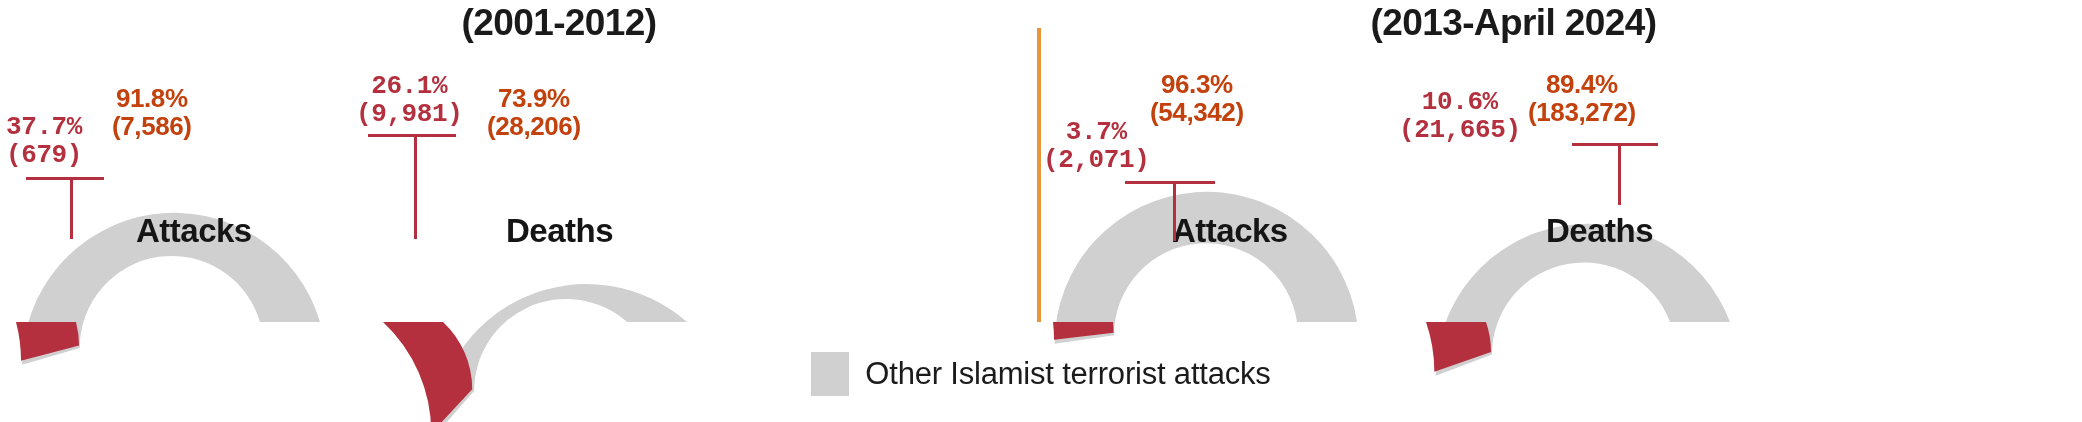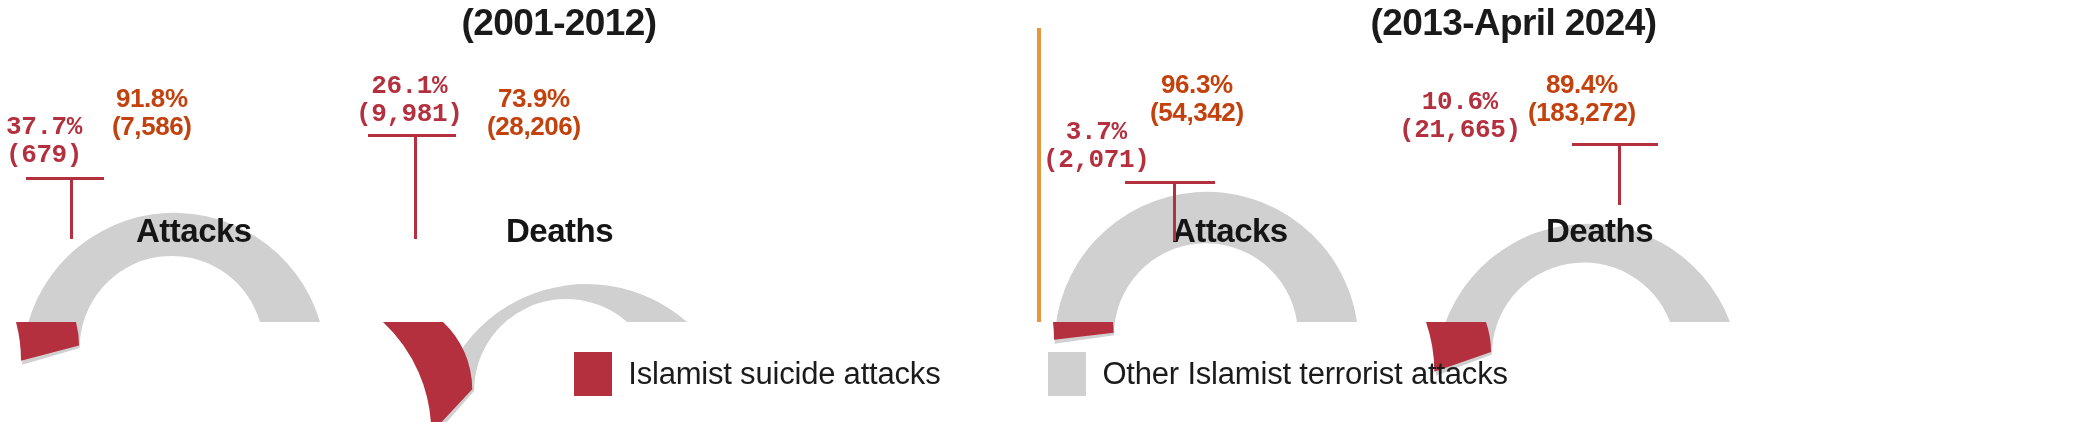--- a/index.html
+++ b/index.html
@@ -153,22 +153,18 @@
       <div class="lbl gray-lbl" style="left: 1528px; top: 70px;"><span>89.4%</span><br><span>(183,272)</span></div>
       <div class="lbl red-lbl" style="left: 1392px; top: 88px; margin-left: 7px;"><span>10.6%</span><br><span>(21,665)</span></div>
       <div class="callout" style="left: 1572px; top: 143px; width: 86px; height: 66px;">
         <div class="hbar" style="left:0;top:0;width:86px"></div>
         <div class="vbar" style="left:46px;top:0;height:62px"></div>
       </div>
     </div>
 
   <div class="legend">
     <div class="legend-item">
-      <span class="swatch" style="background:#b4303e"></span>
-      <span class="legend-text">Islamist suicide attacks</span>
-    </div>
-    <div class="legend-item">
       <span class="swatch" style="background:#d0d0d0"></span>
       <span class="legend-text">Other Islamist terrorist attacks</span>
     </div>
   </div>
 
 </div>
 
 </body></html>

